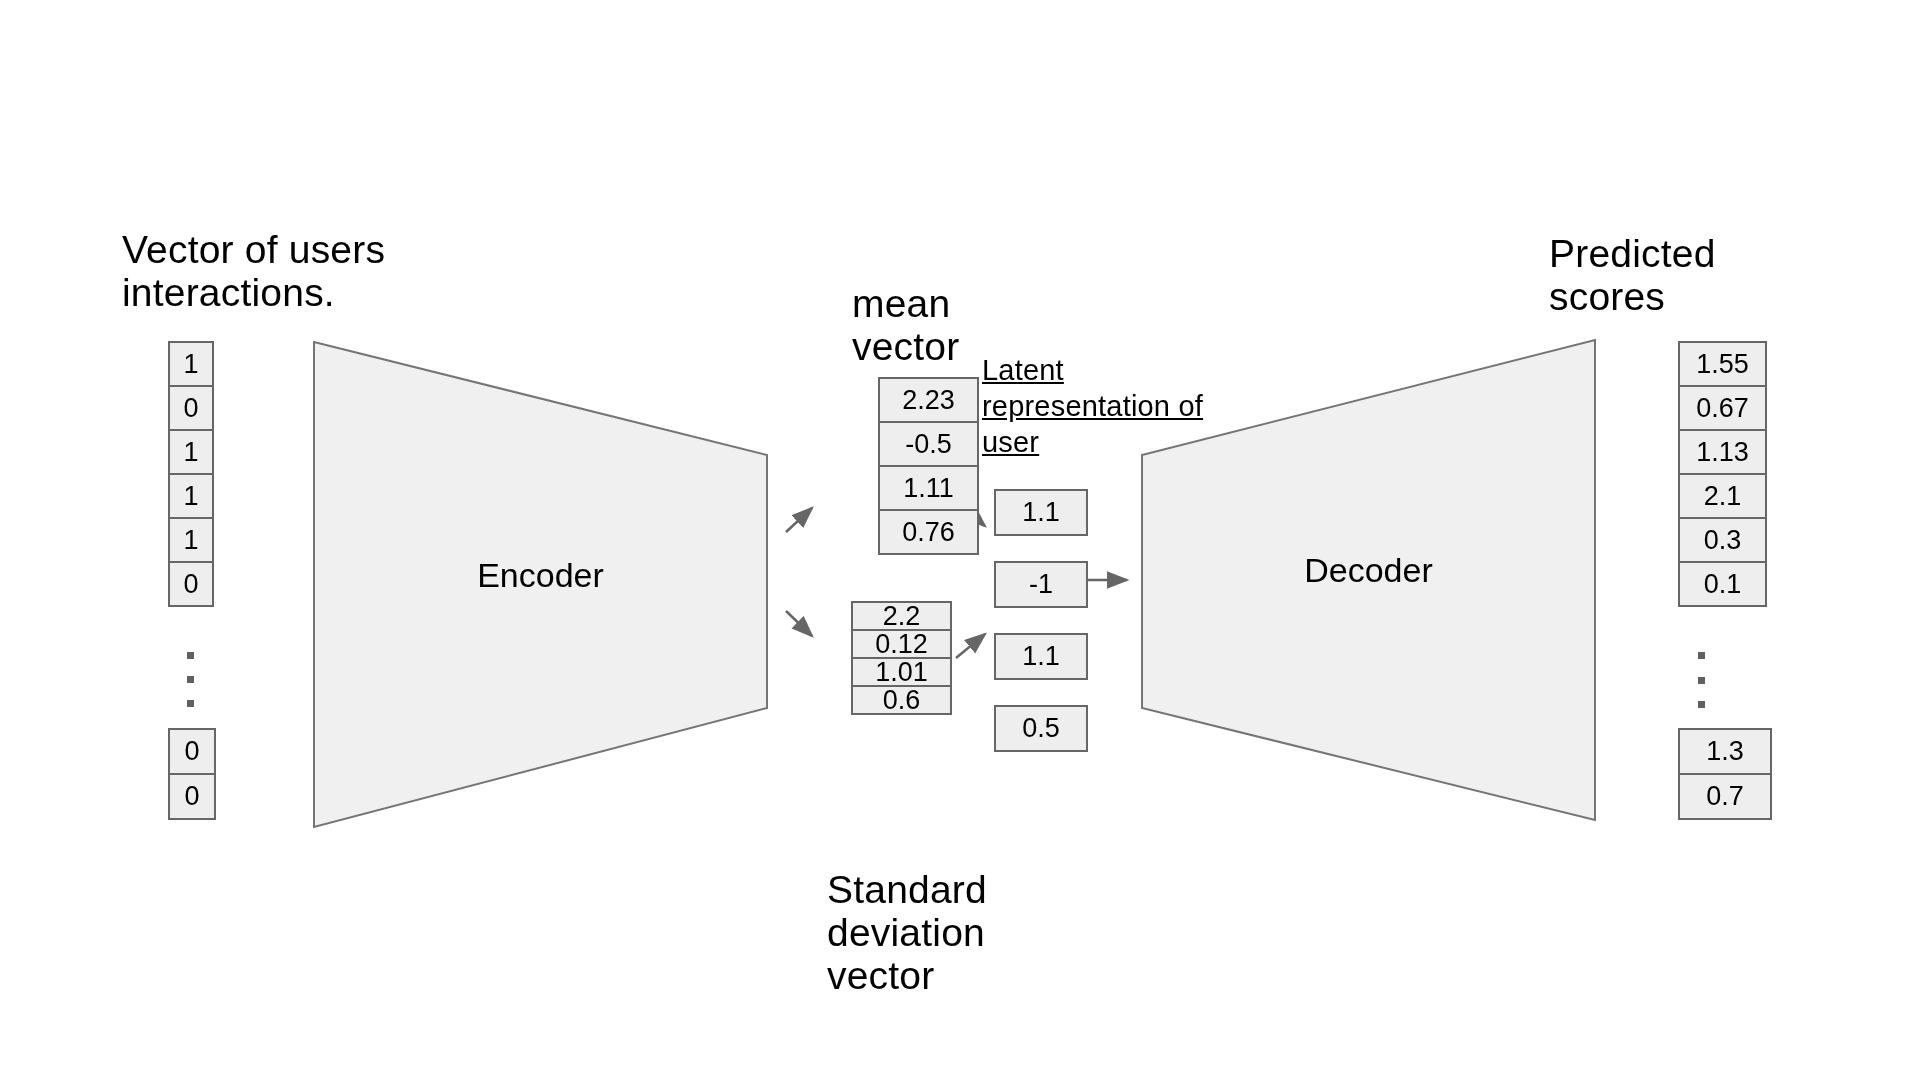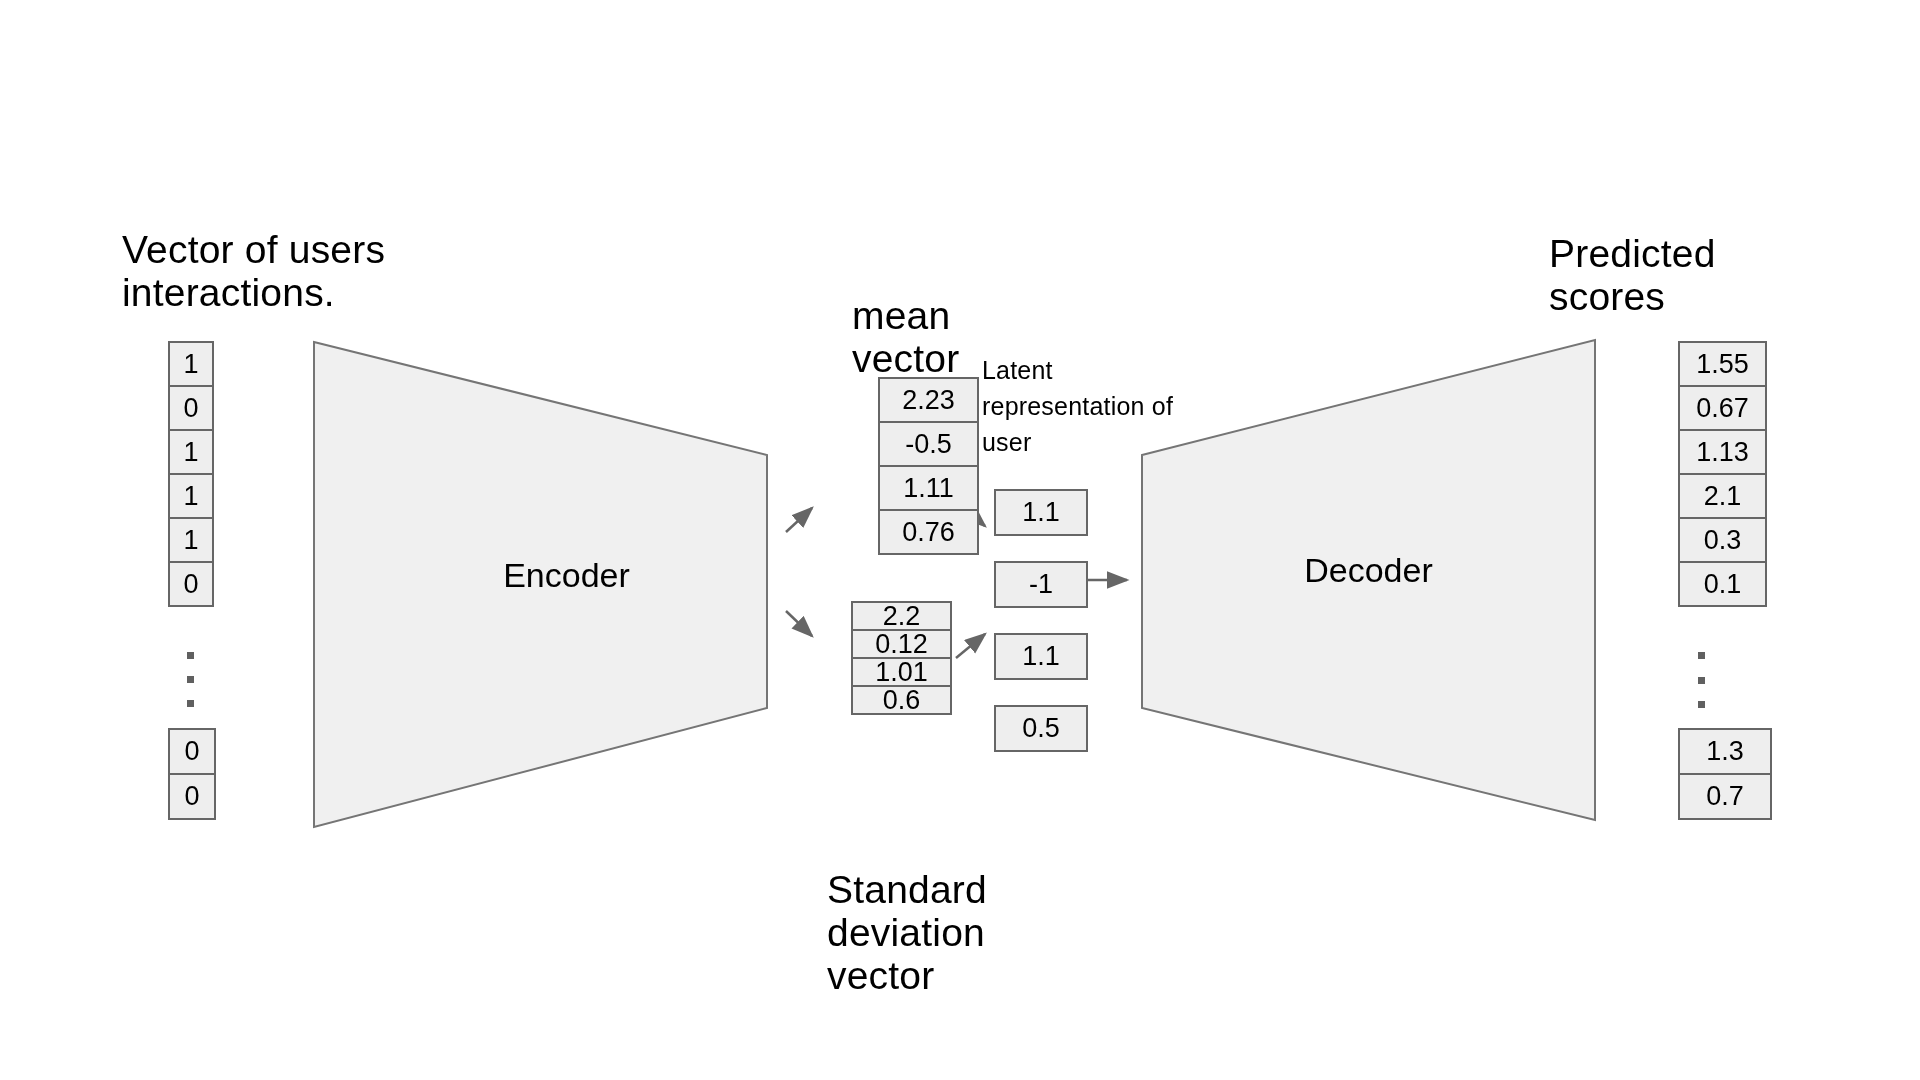--- a/index.html
+++ b/index.html
@@ -5,21 +5,21 @@
   html,body{margin:0;padding:0;}
   body{
     width:1920px;height:1080px;position:relative;background:#ffffff;
     font-family:"Liberation Sans", sans-serif;color:var(--text,#000);
     overflow:hidden;
   }
   .label{
     position:absolute;white-space:pre-line;color:var(--text,#000);
     font-size:39px;line-height:43px;letter-spacing:0.2px;
   }
-  .label.small{font-size:25px;line-height:36px;}
+  .label.small{font-size:29px;line-height:36px;text-decoration:underline;}
   .shape-label{
     position:absolute;display:flex;align-items:center;justify-content:center;
     font-size:34px;color:var(--text,#000);
   }
   .vec{position:absolute;display:flex;flex-direction:column;}
   .cell{
     box-sizing:border-box;width:100%;
     border:2px solid var(--cell_border,#666);
     background:var(--cell_fill,#eee);
     margin-top:-2px;
@@ -62,31 +62,31 @@
   <polygon class="trapezoid" points="1142,455 1595,340 1595,820 1142,708"></polygon>
   <line class="arrow" x1="786" y1="532" x2="812" y2="508" marker-end="url(#arrowhead)"></line>
   <line class="arrow" x1="786" y1="611" x2="812" y2="636" marker-end="url(#arrowhead)"></line>
   <line class="arrow" x1="954" y1="499" x2="985" y2="526" marker-end="url(#arrowhead)"></line>
   <line class="arrow" x1="956" y1="658" x2="985" y2="634" marker-end="url(#arrowhead)"></line>
   <line class="arrow" x1="1085" y1="580" x2="1127" y2="580" marker-end="url(#arrowhead)"></line>
 </svg>
 
 <div class="label" style="left:122px;top:228px;">Vector of users
 interactions.</div>
-<div class="label" style="left:852px;top:282px;margin-top:12px;">mean
+<div class="label" style="left:852px;top:282px;">mean
 vector</div>
 <div class="label small" style="left:982px;top:352px;">Latent
 representation of
 user</div>
 <div class="label" style="left:827px;top:828px;margin-top:40px;">Standard
 deviation
 vector</div>
 <div class="label" style="left:1549px;top:232px;">Predicted
 scores</div>
-<div class="shape-label" style="left:314px;top:342px;width:453px;height:466px;padding-left:26px;">Encoder</div>
+<div class="shape-label" style="left:314px;top:342px;width:453px;height:466px;">Encoder</div>
 <div class="shape-label" style="left:1142px;top:340px;width:453px;height:460px;">Decoder</div>
 
 <div class="vec" id="input-vec">
   <div class="cell">1</div>
   <div class="cell">0</div>
   <div class="cell">1</div>
   <div class="cell">1</div>
   <div class="cell">1</div>
   <div class="cell">0</div>
 </div>

